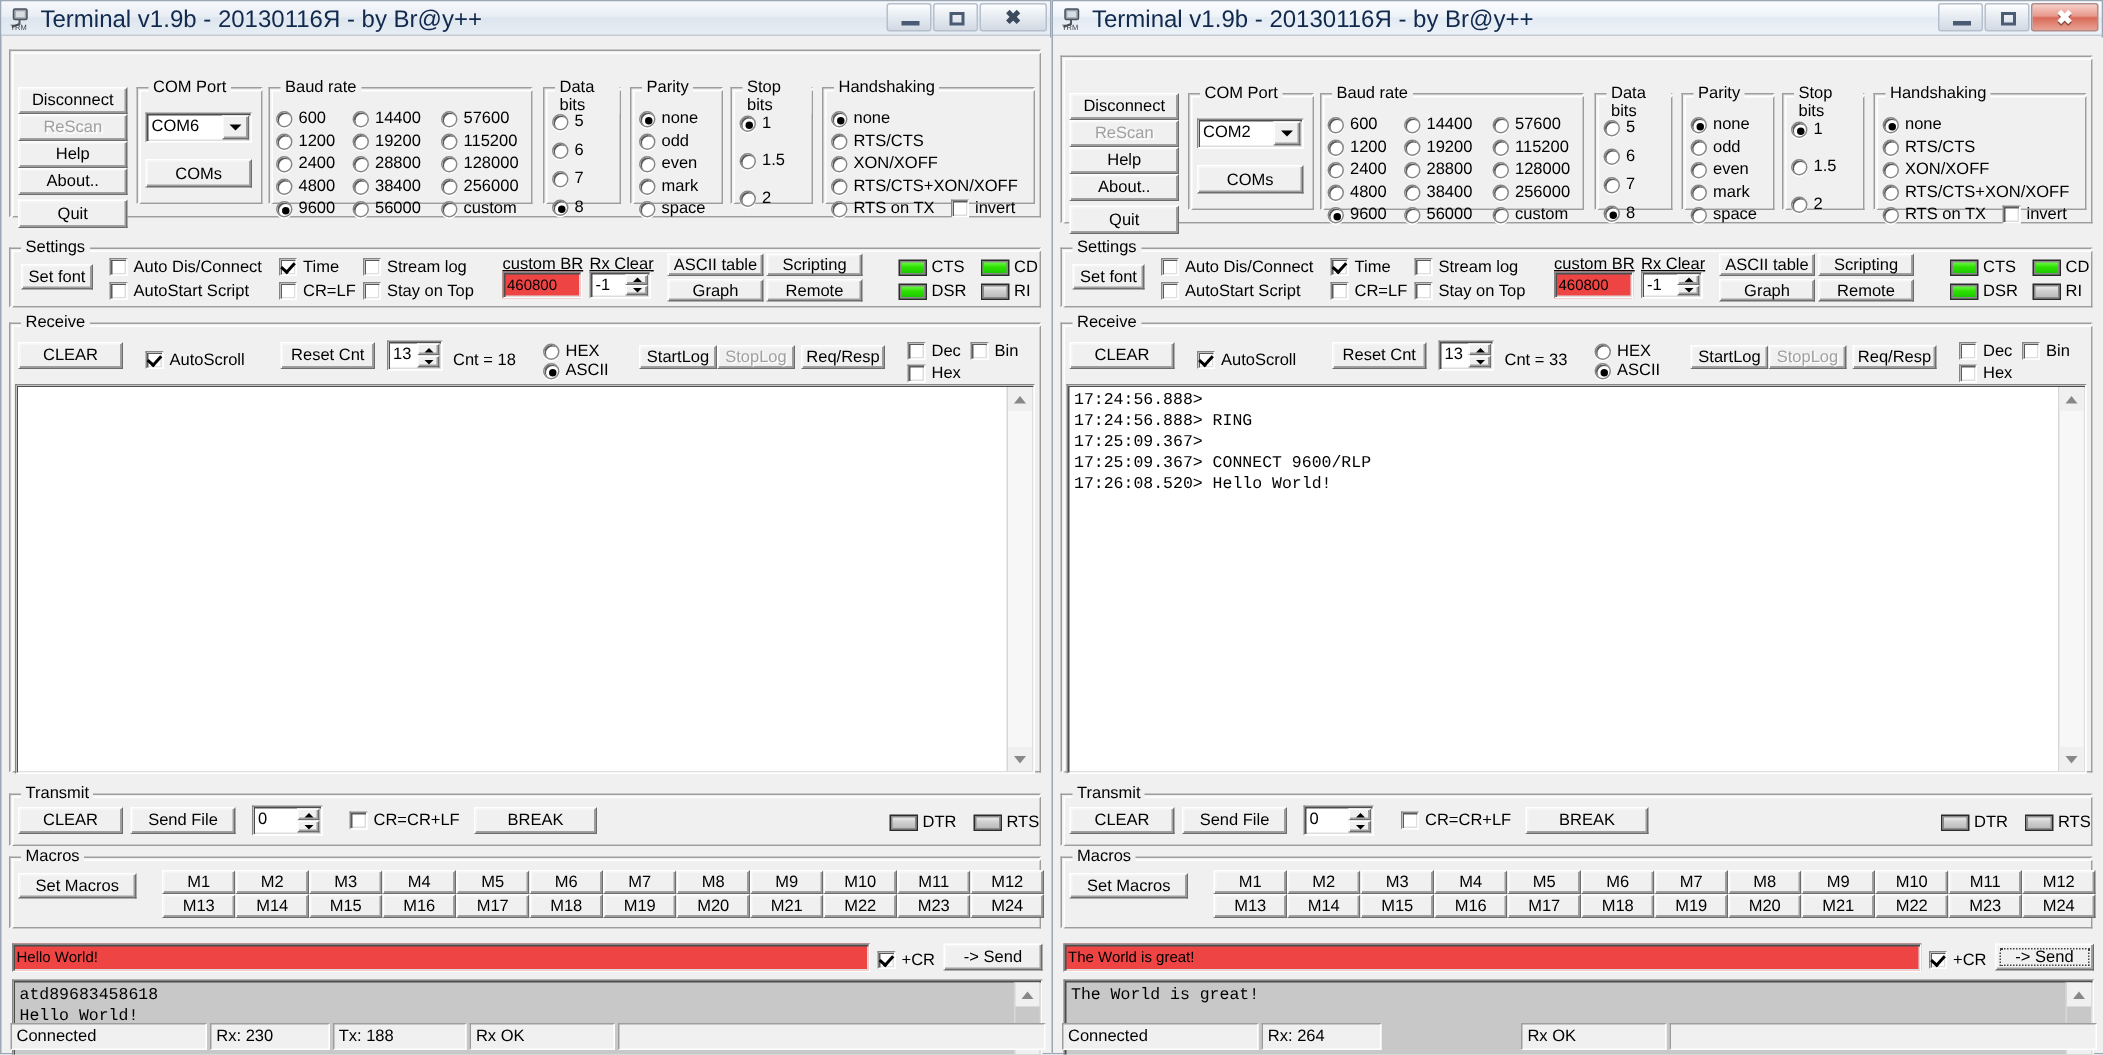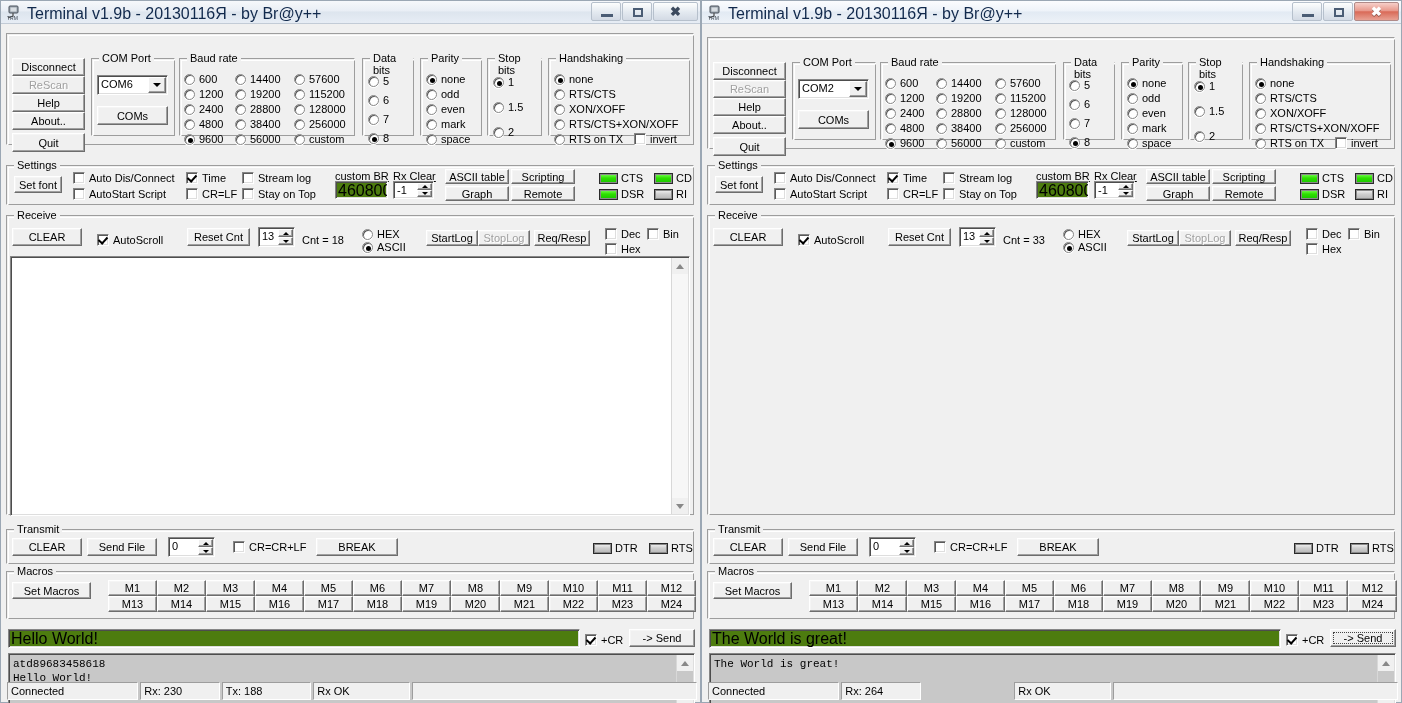--- a/index.html
+++ b/index.html
@@ -23,41 +23,41 @@
   .tb-btn.close{width:45px;border:1px solid #b08a88;
      background:linear-gradient(to bottom,#f6cfc9,#e8998c 45%,#d96a58 52%,#e8a193);}
   .tb-btn.close.inactive{width:45px;border:1px solid #b6c0cc;
      background:linear-gradient(to bottom,#fdfefe,#e3e9f0 55%,#d3dae4);}
   .gl-min{position:absolute;left:9px;top:11px;width:12px;height:3px;background:#4a5c74;}
   .gl-max{position:absolute;left:10px;top:5px;width:10px;height:9px;border:2px solid #4a5c74;box-sizing:border-box;}
   .gl-x{position:absolute;left:0;top:0;width:100%;height:100%;display:flex;align-items:center;justify-content:center;
      font-size:13px;font-weight:bold;color:#fff;text-shadow:0 1px 0 rgba(0,0,0,.4);line-height:17px;}
   .gl-x.dark{color:#3c4a5e;text-shadow:none;}
 
-  .client{position:absolute;left:1px;top:24px;width:698px;height:604px;background:#f0f0f0;}
+  .client{position:absolute;left:1px;top:24px;width:698px;height:677px;background:#f0f0f0;padding-left:14px;}
 
   
   .grp{position:absolute;border:1px solid;border-color:#9d9d9d #fff #fff #9d9d9d;box-sizing:border-box;}
   .grp::after{content:"";position:absolute;left:1px;top:1px;right:-1px;bottom:-1px;
      border:1px solid;border-color:#fff #9d9d9d #9d9d9d #fff;pointer-events:none;}
   .grp-lbl{position:absolute;top:-7px;left:7px;background:#f0f0f0;padding:0 3px;font-size:11px;z-index:3;}
 
   .btn{position:absolute;box-sizing:border-box;background:#f0f0f0;
        border:1px solid;border-color:#fff #6d6d6d #6d6d6d #fff;
        box-shadow:inset -1px -1px 0 #a0a0a0, inset 1px 1px 0 #f5f5f5;
        font-family:"Liberation Sans",sans-serif;font-size:11px;color:#000;
        display:flex;align-items:center;justify-content:center;cursor:default;white-space:nowrap;}
   .btn.dis{color:#a0a0a0;text-shadow:1px 1px 0 #fff;}
   .btn.focus::before{content:"";position:absolute;left:2px;top:2px;right:2px;bottom:2px;
      border:1px dotted #444;}
 
-  .txt{position:absolute;box-sizing:border-box;background:#4d7c0f;
+  .txt{position:absolute;box-sizing:border-box;background:#ef4444;
        border:1px solid;border-color:#868686 #fff #fff #868686;
        box-shadow:inset 1px 1px 0 #4d4d4d, inset -1px -1px 0 #dedede;
-       font-size:16px;padding:1px 2px;line-height:15px;overflow:hidden;white-space:nowrap;}
+       font-size:10px;padding:1px 2px;line-height:15px;overflow:hidden;white-space:nowrap;}
 
   .lbl{position:absolute;font-size:11px;white-space:nowrap;line-height:12px;}
 
   
   .rad{position:absolute;display:flex;align-items:center;white-space:nowrap;font-size:11px;line-height:12px;}
   .rad .dot{width:11px;height:11px;border-radius:50%;box-sizing:border-box;margin-right:4px;flex:0 0 11px;
      background:#fff;border:1px solid #868686;box-shadow:inset 1px 1px 0 #5a5a5a,0 1px 0 #fff;position:relative;}
   .rad.on .dot::after{content:"";position:absolute;left:3px;top:3px;width:5px;height:5px;border-radius:50%;background:#000;}
 
   
@@ -956,20 +956,35 @@
         </div>
       <div class="chk" style="left:603px;top:218px;">
           <i class="box"></i>
           <span>Hex</span>
         </div>
       <div class="chk" style="left:645px;top:203px;">
           <i class="box"></i>
           <span>Bin</span>
         </div>
 
+      <div class="pane" style="left:8px;top:231px;width:680px;height:260px;">
+        <div class="mono">17:24:56.888&gt;
+17:24:56.888&gt; RING
+17:25:09.367&gt;
+17:25:09.367&gt; CONNECT 9600/RLP
+17:26:08.520&gt; Hello World!</div>
+        <div class="sb">
+          <span class="ar t">
+              <i class="sbu"></i>
+            </span>
+          <span class="ar b">
+              <i class="sbd"></i>
+            </span>
+        </div>
+      </div>
 
       <div class="grp" style="left:4px;top:504px;width:688px;height:35px;">
         <span class="grp-lbl">Transmit</span>
       </div>
       <div class="btn" style="left:10px;top:513px;width:70px;height:18px;">
           <span>CLEAR</span>
         </div>
       <div class="btn" style="left:85px;top:513px;width:70px;height:18px;">
           <span>Send File</span>
         </div>

